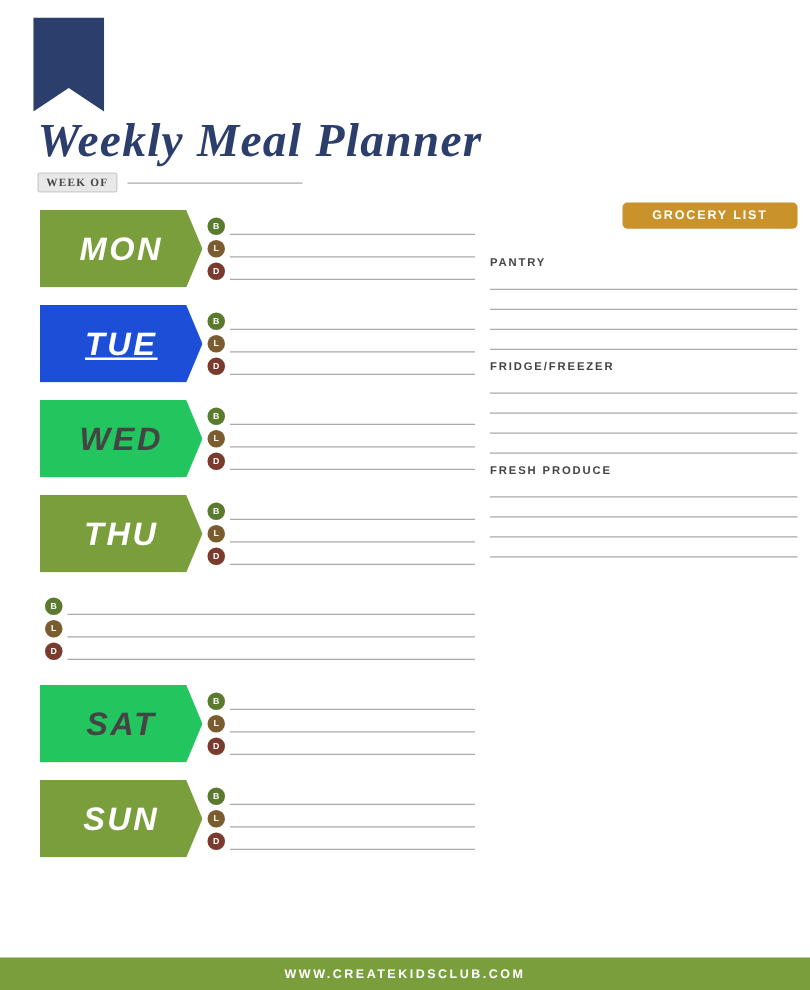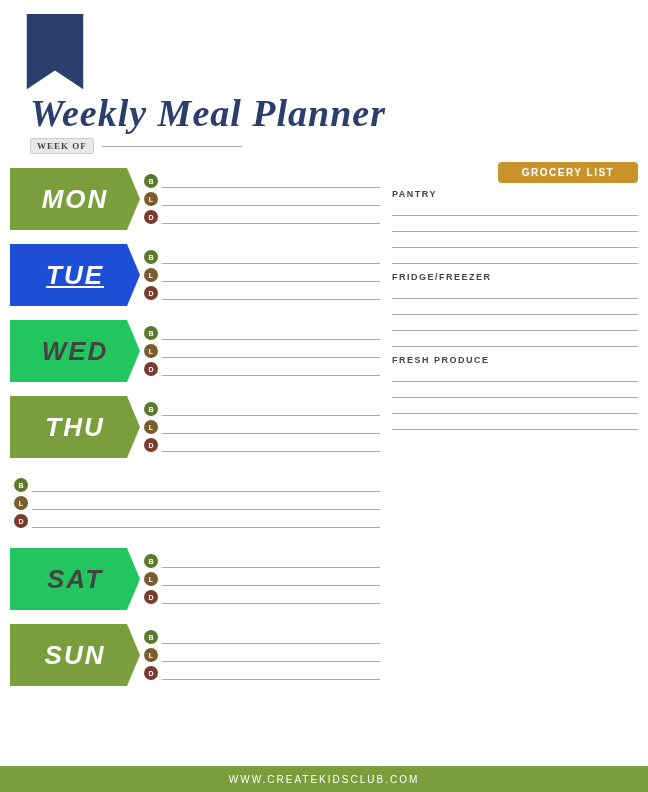--- a/index.html
+++ b/index.html
@@ -82,20 +82,21 @@
       display: flex;
       flex-direction: column;
       gap: 2px;
     }
 
     .day-row {
       display: flex;
       align-items: center;
       height: 74px;
       gap: 0;
+      margin-left: 22px;
     }
 
     
     .day-label {
       width: 130px;
       height: 64px;
       display: flex;
       align-items: center;
       justify-content: center;
       position: relative;
@@ -173,21 +174,21 @@
       background: #c9922a;
       color: #fff;
       font-size: 10px;
       font-weight: bold;
       letter-spacing: 1.5px;
       padding: 5px 4px;
       border-radius: 4px;
       text-align: center;
       width: 140px;
       align-self: flex-end;
-      margin-bottom: 0;
+      margin-bottom: 16px;
     }
 
     .grocery-category {
       font-size: 9px;
       font-weight: bold;
       letter-spacing: 1.5px;
       color: #444;
       margin-top: 6px;
       margin-bottom: 3px;
     }
@@ -207,21 +208,21 @@
       right: 0;
       background: #7a9e3b;
       height: 26px;
       display: flex;
       align-items: center;
       justify-content: center;
     }
 
     .footer-text {
       font-size: 10px;
-      font-weight: normal;
+      font-weight: bold;
       letter-spacing: 2px;
       color: #fff;
     }
   </style>
 </head>
 <body>
 
 <div class="header">
 
   <svg class="bookmark-icon" viewBox="0 0 70 85" xmlns="http://www.w3.org/2000/svg">

